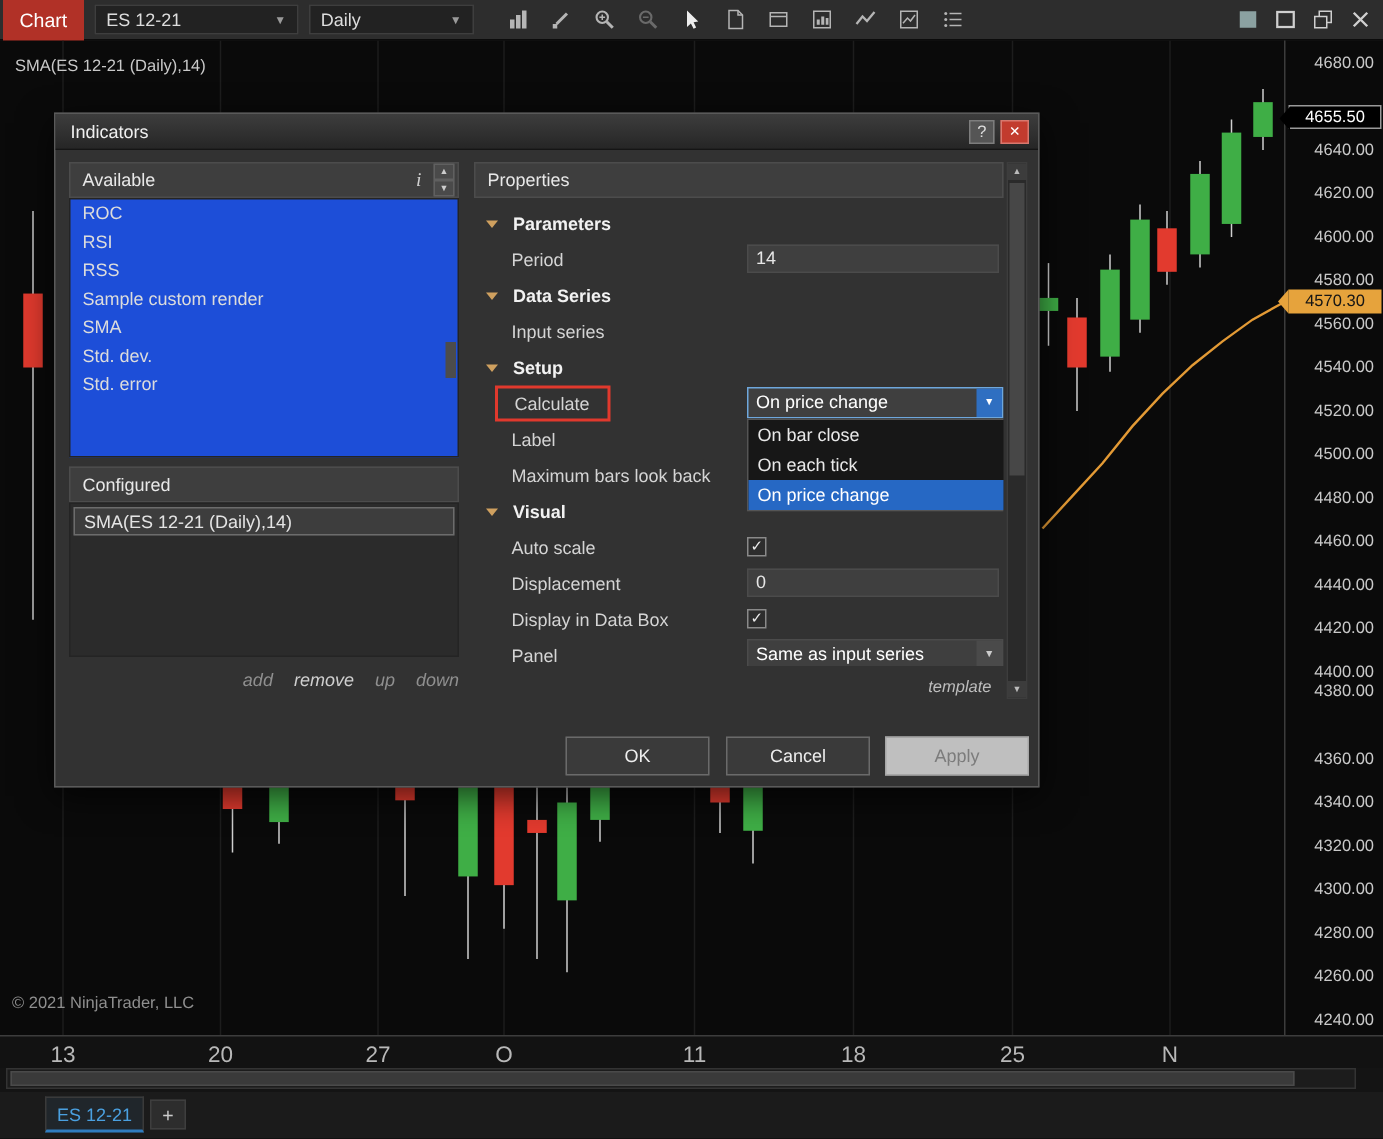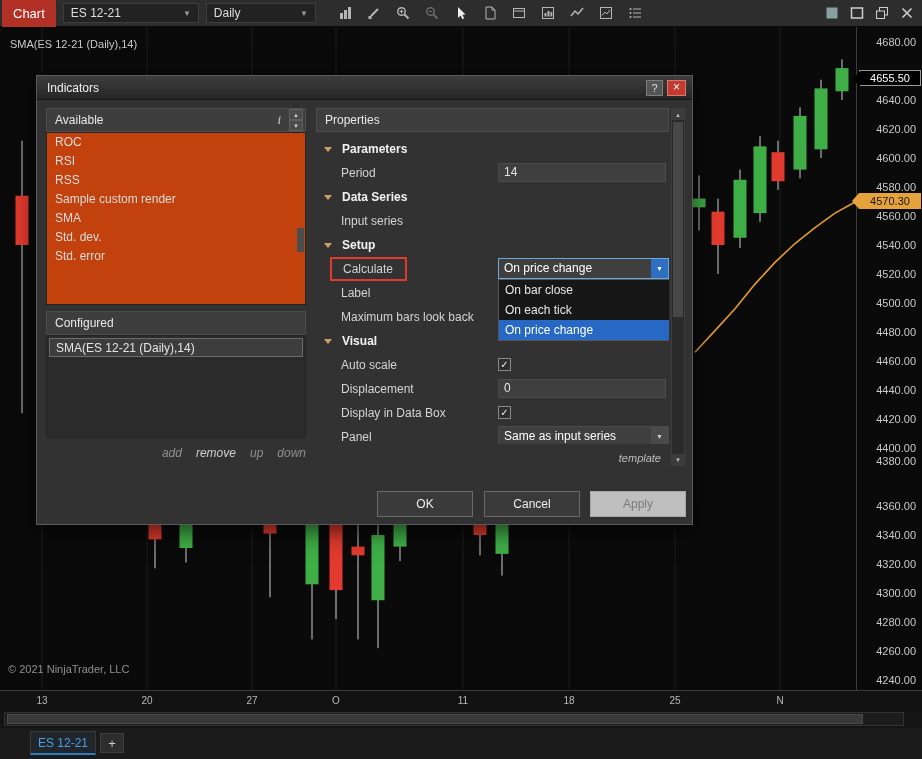--- a/index.html
+++ b/index.html
@@ -32,21 +32,21 @@
   .badge { position:absolute; left:2px; width:62px; height:16px; font-size:11px; display:flex;
            align-items:center; justify-content:center; z-index:5; }
   .badge:before { content:""; position:absolute; left:-7px; top:0; border-top:8px solid transparent;
                   border-bottom:8px solid transparent; border-right:7px solid #000; }
   .badge-last { background:#000; color:#fff; border:1px solid #999; }
   .badge-sma  { background:#e6a33c; color:#151515; }
   .badge-sma:before { border-right-color:#e6a33c; }
 
   .time-axis { position:absolute; top:690px; left:0; width:922px; height:22px; background:#121212;
                border-top:1px solid #3c3c3c; }
-  .time-label { position:absolute; top:4px; transform:translateX(-50%); color:#b8b8b8; font-size:10px; }
+  .time-label { position:absolute; top:4px; transform:translateX(-50%); color:#b8b8b8; font-size:15px; }
 
   .hscroll { position:absolute; top:712px; left:4px; width:900px; height:14px; background:#1c1c1c;
              border:1px solid #333; }
   .hscroll-thumb { position:absolute; left:2px; top:1px; width:856px; height:10px; background:#3a3a3a;
                    border:1px solid #4a4a4a; }
 
   .tabbar { position:absolute; top:728px; left:0; width:922px; height:31px; background:#1b1b1b; }
   .tab { position:absolute; left:30px; top:3px; width:66px; height:24px; background:#20262b;
          border:1px solid #3a3a3a; border-bottom:2px solid #2f7cc0; color:#4aa0e0; font-size:12px;
          display:flex; align-items:center; justify-content:center; }
@@ -64,21 +64,21 @@
   .dlg-close { width:19px; height:16px; background:#c23b2e; border:1px solid #d8786e; color:#fff; font-size:12px;
                text-align:center; line-height:13px; }
 
   .panel-header { position:absolute; background:#3e3e3e; border:1px solid #4c4c4c; color:#e8e8e8;
                   font-size:12px; display:flex; align-items:center; padding:0 8px; }
   .avail-header { left:9px; top:32px; width:260px; height:24px; }
   .info-i { margin-left:auto; font-family:"Liberation Serif",serif; font-style:italic; font-size:13px; color:#d0d0d0; margin-right:8px; }
   .spinner { display:flex; flex-direction:column; margin-right:-6px; }
   .spin-btn { width:14px; height:11px; background:#4a4a4a; border:1px solid #606060; color:#ccc; font-size:6px;
               display:flex; align-items:center; justify-content:center; }
-  .avail-list { position:absolute; left:9px; top:56px; width:260px; height:173px; background:#c2410c;
+  .avail-list { position:absolute; left:9px; top:56px; width:260px; height:173px; background:#1d4ed8;
                 border:1px solid #242424; overflow:hidden; }
   .list-item { height:19px; line-height:19px; padding-left:8px; color:#dcdcdc; font-size:12px; }
   .avail-thumb { position:absolute; right:1px; top:95px; width:7px; height:24px; background:#4c4c4c; }
   .conf-header { left:9px; top:235px; width:260px; height:24px; }
   .conf-list { position:absolute; left:9px; top:259px; width:260px; height:103px; background:#2b2b2b;
                border:1px solid #242424; }
   .conf-item { margin:2px; height:19px; line-height:19px; padding-left:6px; color:#e4e4e4; font-size:12px;
                background:#3d3d3d; border:1px solid #6c6c6c; }
   .actions { position:absolute; left:9px; top:370px; width:260px; text-align:right; font-style:italic;
              font-size:12px; color:#8f8f8f; }

